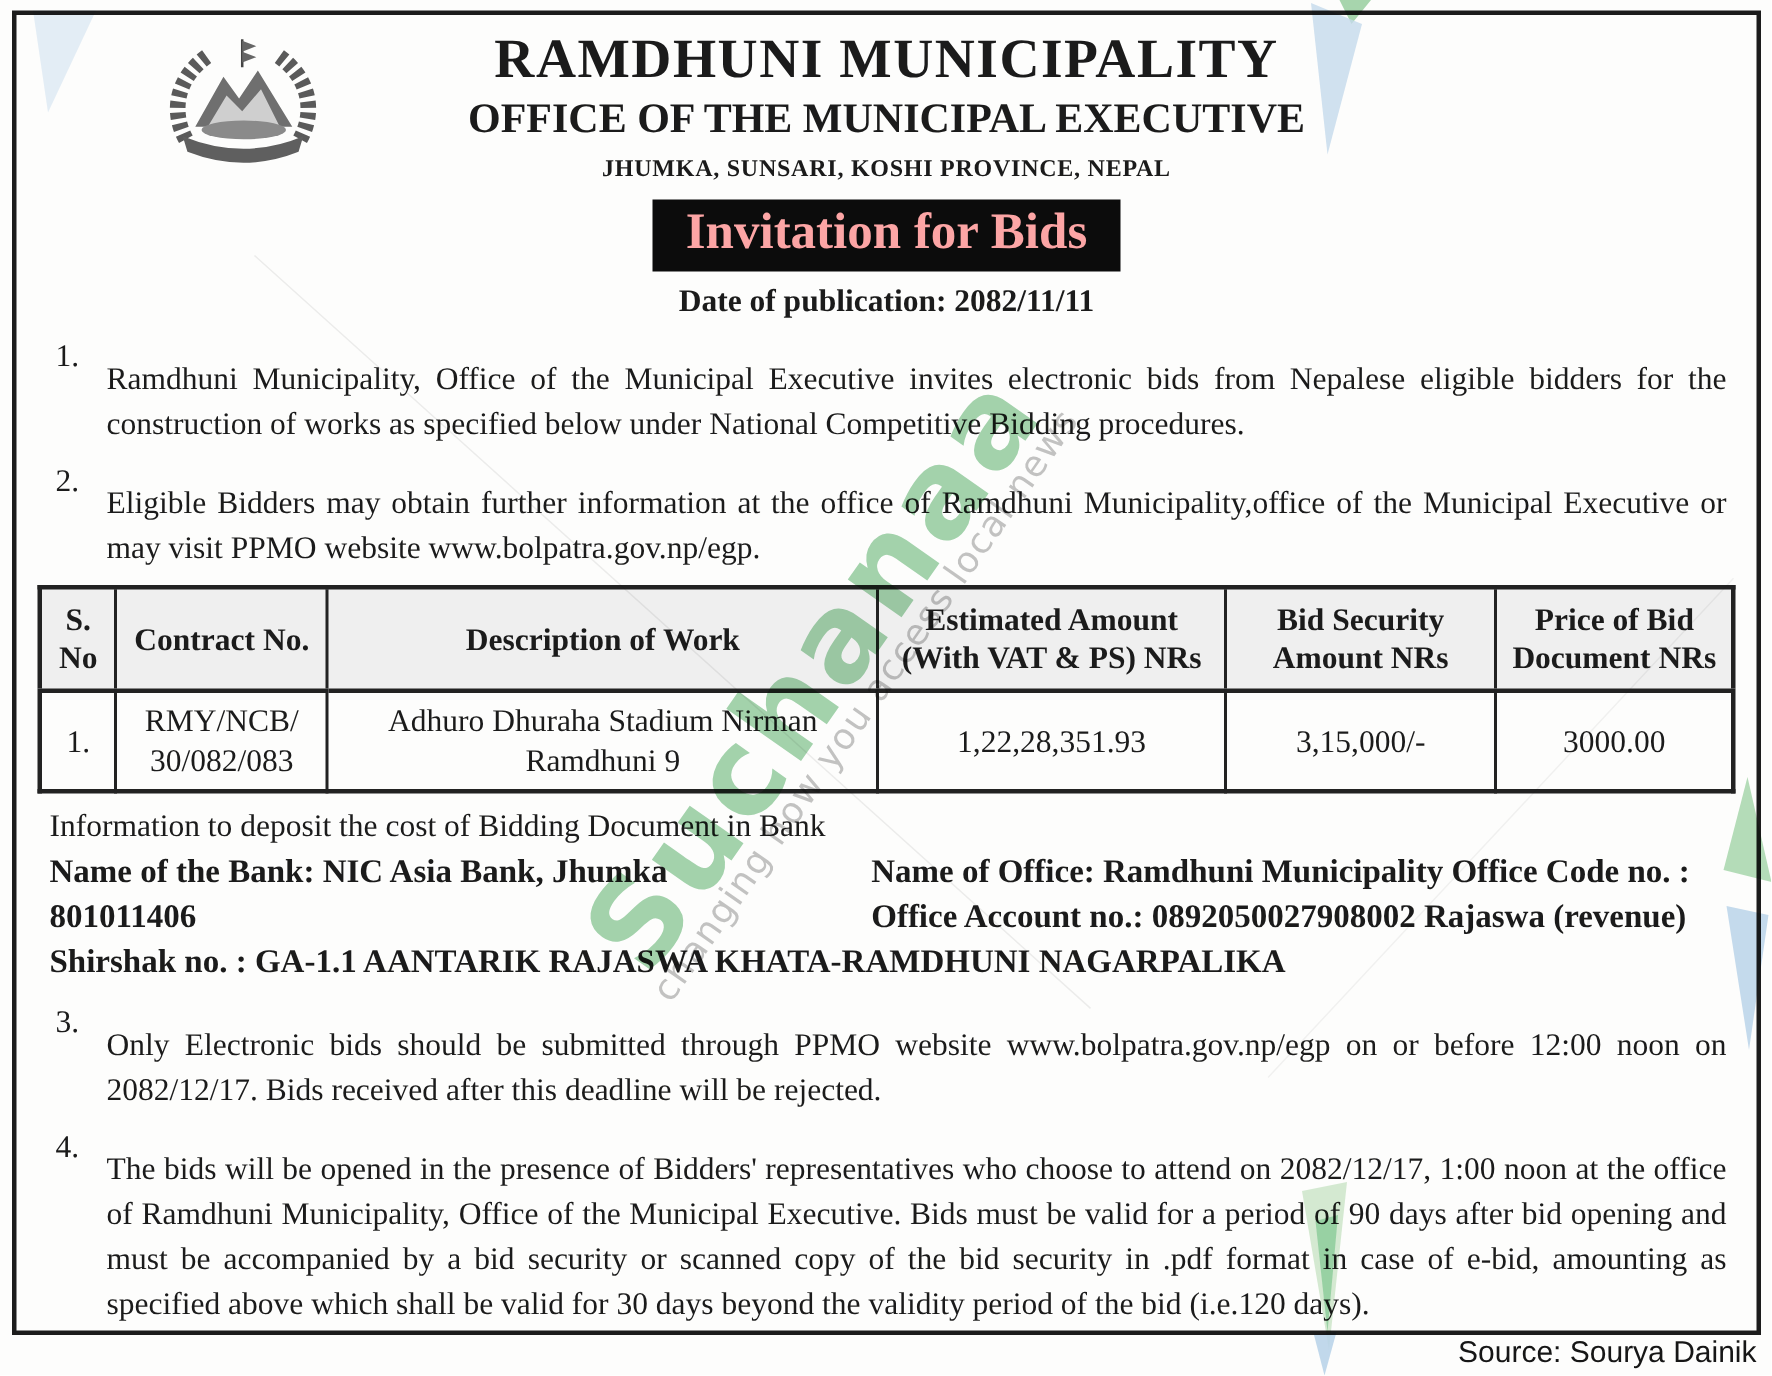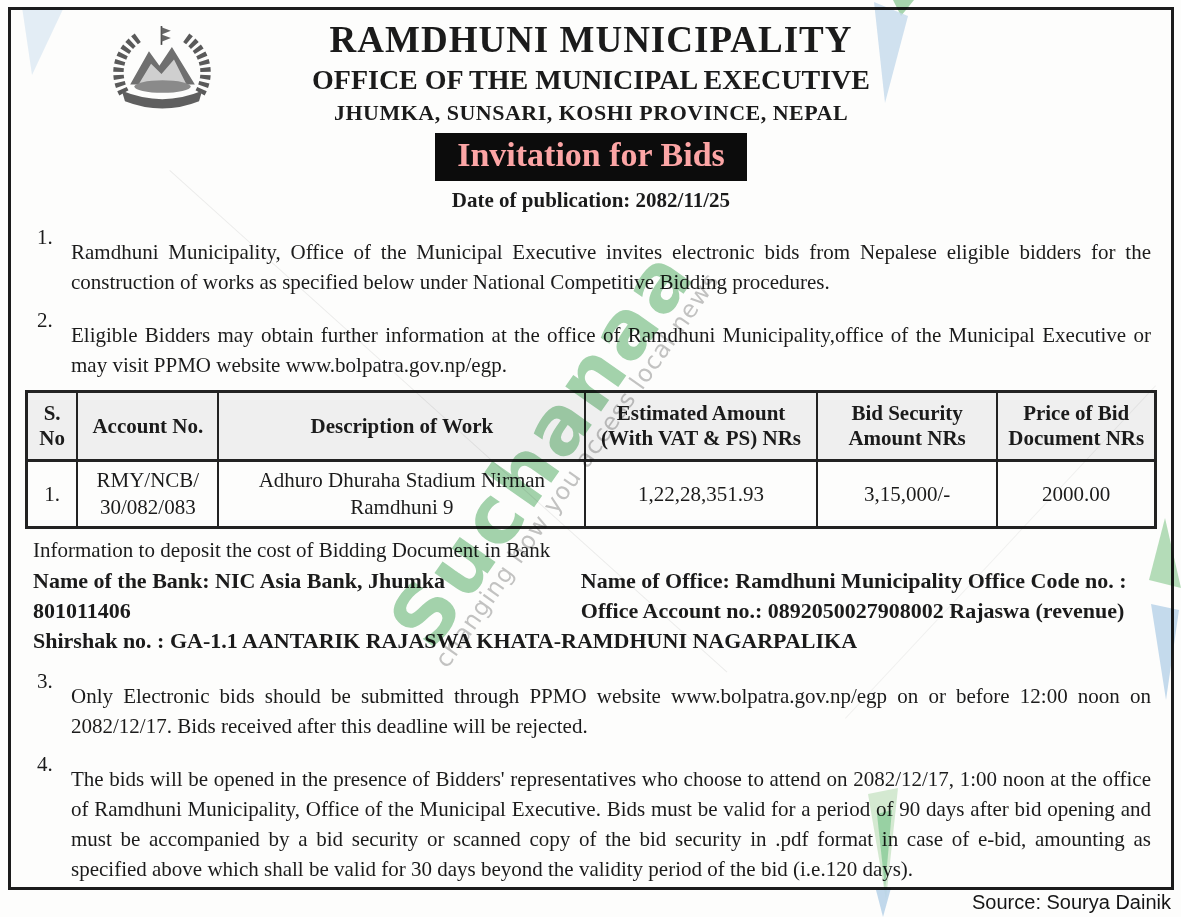--- a/index.html
+++ b/index.html
@@ -16,21 +16,21 @@
     position:absolute;left:8px;top:7px;width:1166px;height:883px;
     border:3px solid #1c1c1c;box-sizing:border-box;
     display:flex;flex-direction:column;
     overflow:hidden;z-index:2;background:transparent;
   }
   
   .header{position:relative;text-align:center;padding-top:8px;}
   .logo{position:absolute;left:96px;top:14px;width:110px;height:96px;}
   .org-name{font-size:37px;font-weight:bold;line-height:44px;letter-spacing:1px;}
   .org-office{font-size:28px;font-weight:bold;line-height:36px;}
-  .org-address{font-size:22px;font-weight:bold;line-height:30px;letter-spacing:.5px;}
+  .org-address{font-size:16px;font-weight:bold;line-height:30px;letter-spacing:.5px;}
   .title-band{
     margin:5px auto 0;background:#0c0c0c;color:#fca5a5;
     font-size:34px;font-weight:bold;line-height:40px;
     padding:2px 22px 6px;width:fit-content;
   }
   .pub-date{margin-top:7px;text-align:center;font-size:21px;font-weight:bold;line-height:24px;}
   
   .paras{margin-top:2px;}
   .num-para{display:flex;margin:8px 20px 0 26px;font-size:21px;line-height:30px;}
   .num{flex:0 0 34px;}
@@ -98,21 +98,21 @@
           <path d="M22,58 L40,26 L50,40 L62,22 L84,58 Z" fill="#6f6f6f"></path>
           <path d="M30,58 L42,38 L52,48 L64,34 L76,58 Z" fill="#cfcfcf"></path>
           <ellipse cx="53" cy="60" rx="27" ry="6" fill="#8a8a8a"></ellipse>
           <path d="M14,64 Q53,80 91,64 L88,74 Q53,88 17,74 Z" fill="#5f5f5f"></path>
         </svg>
       </span>
       <div class="org-name">RAMDHUNI MUNICIPALITY</div>
       <div class="org-office">OFFICE OF THE MUNICIPAL EXECUTIVE</div>
       <div class="org-address">JHUMKA, SUNSARI, KOSHI PROVINCE, NEPAL</div>
       <div class="title-band">Invitation for Bids</div>
-      <div class="pub-date">Date of publication: 2082/11/25</div>
+      <div class="pub-date">Date of publication: 2082/11/11</div>
     </div>
 
     <div class="paras">
       <div class="num-para">
         <span class="num">1.</span>
         <span class="ptext">Ramdhuni Municipality, Office of the Municipal Executive invites electronic bids from Nepalese eligible bidders for the construction of works as specified below under National Competitive Bidding procedures.</span>
       </div>
       <div class="num-para">
         <span class="num">2.</span>
         <span class="ptext">Eligible Bidders may obtain further information at the office of Ramdhuni Municipality,office of the Municipal Executive or may visit PPMO website www.bolpatra.gov.np/egp.</span>
@@ -124,35 +124,35 @@
         <col style="width:4.5%">
           <col style="width:12.5%">
           <col style="width:32.5%">
         <col style="width:20.5%">
           <col style="width:16%">
           <col style="width:14%">
       </colgroup>
       <thead>
         <tr>
           <th>S. No</th>
-          <th>Account No.</th>
+          <th>Contract No.</th>
           <th>Description of Work</th>
           <th>Estimated Amount (With VAT &amp; PS) NRs</th>
           <th>Bid Security Amount NRs</th>
           <th>Price of Bid Document NRs</th>
         </tr>
       </thead>
       <tbody>
         <tr>
           <td>1.</td>
           <td>RMY/NCB/ 30/082/083</td>
           <td>Adhuro Dhuraha Stadium Nirman Ramdhuni 9</td>
           <td>1,22,28,351.93</td>
           <td>3,15,000/-</td>
-          <td>2000.00</td>
+          <td>3000.00</td>
         </tr>
       </tbody>
     </table>
 
     <div class="bank-heading">Information to deposit the cost of Bidding Document in Bank</div>
     <div class="bank-row">
       <div class="bank-left">
         <div>Name of the Bank: NIC Asia Bank, Jhumka</div>
         <div>801011406</div>
       </div>

